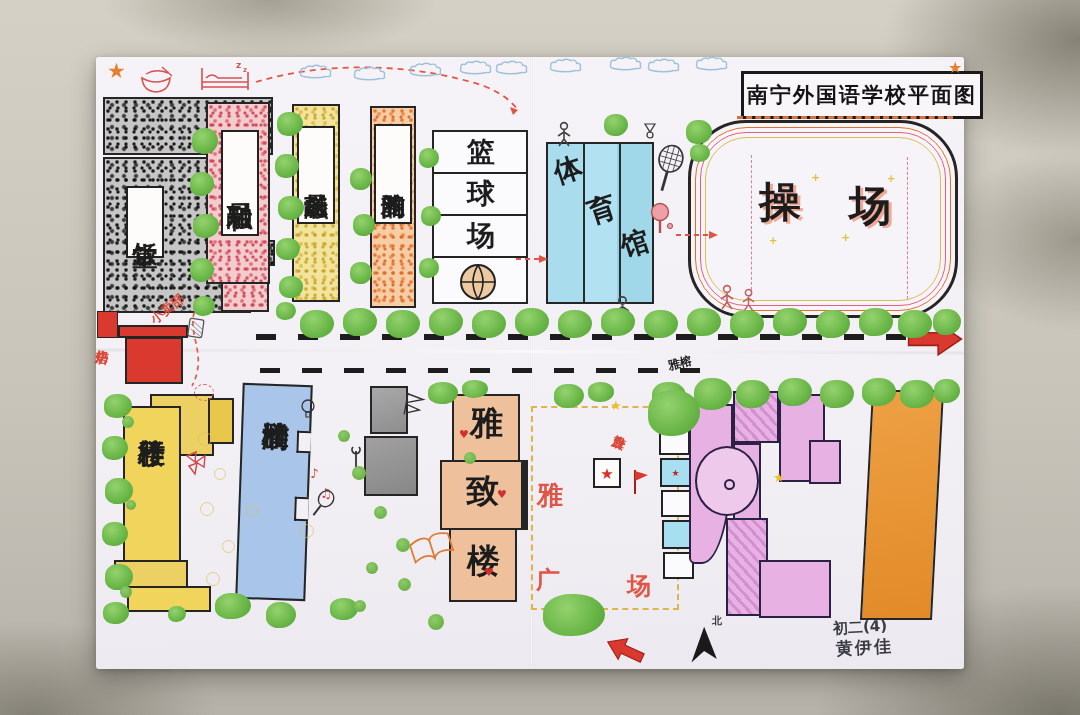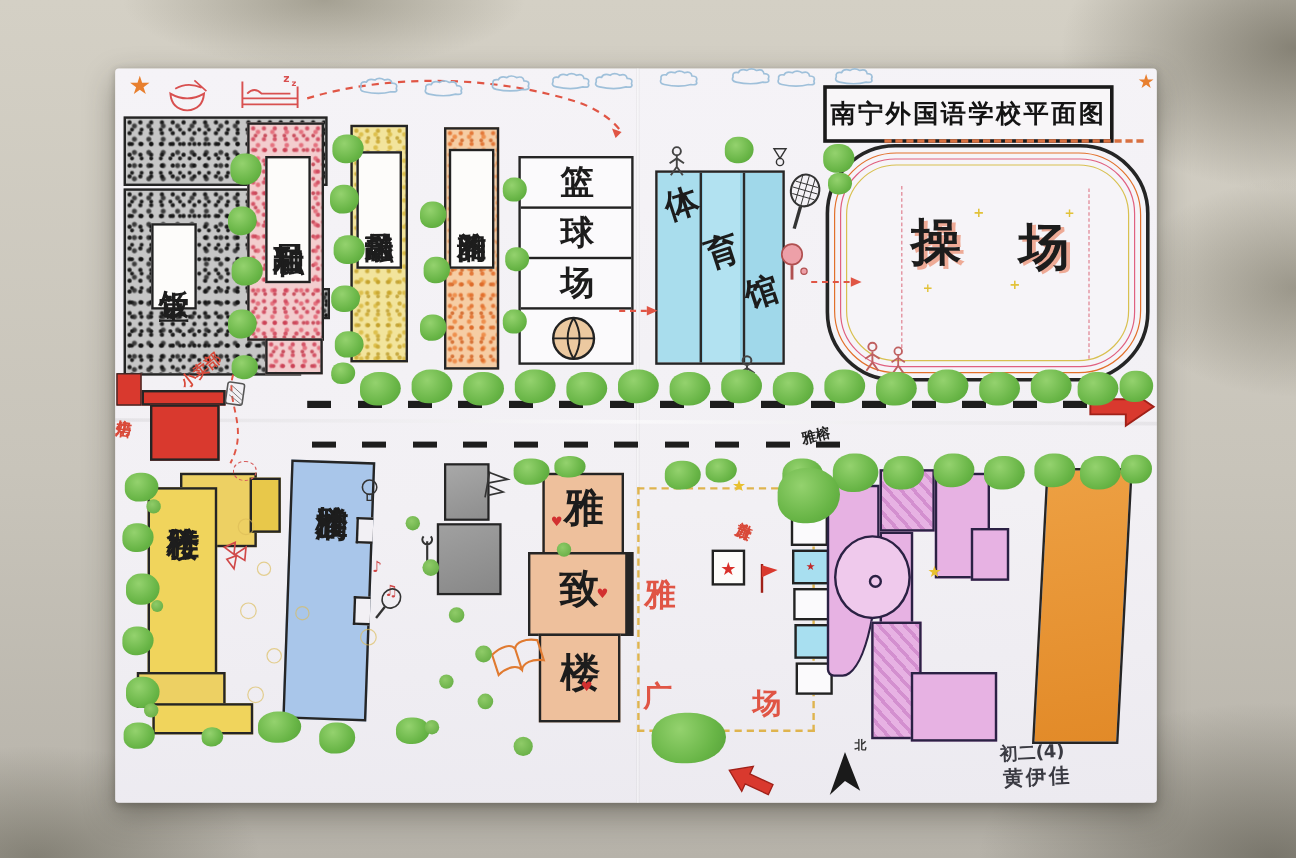--- a/index.html
+++ b/index.html
@@ -70,21 +70,21 @@
     <g id="cloudshape">
           <path d="M6 14 Q1 13 3 9 Q2 4 8 5 Q10 1 16 3 Q20 0 25 3 Q31 1 32 6 Q38 6 36 11 Q38 15 31 14 Q20 17 6 14 Z" fill="none" stroke="#9fc0da" stroke-width="1.6"></path>
         </g>
     <g id="stickman">
           <circle cx="8" cy="4" r="3.4" fill="none" stroke="currentColor" stroke-width="1.6"></circle>
           <path d="M8 8 V17 M8 10 L2 14 M8 10 L14 14 M8 17 L3 24 M8 17 L13 24" fill="none" stroke="currentColor" stroke-width="1.6"></path>
         </g>
   </defs>
     </svg>
 
-  <div class="title-box" style="left:686px;top:71px;width:236px;height:42px;font-size:21px;">
+  <div class="title-box" style="left:741px;top:71px;width:236px;height:42px;font-size:21px;">
     <span>南宁外国语学校平面图</span>
   </div>
   <div class="abs" style="left:948px;top:58px;color:#e87f2e;font-size:16px;">★</div>
   <div class="abs" style="left:737px;top:116px;width:216px;border-top:3px dashed #d87040;"></div>
 
   <div class="abs" style="left:107px;top:59px;color:#e87f2e;font-size:21px;">★</div>
   <svg class="doodle" style="left:136px;top:64px;" width="40" height="32" viewBox="0 0 40 32">
     <path d="M6 14 Q20 22 34 14 Q33 27 20 28 Q7 27 6 14 Z" fill="none" stroke="#d85050" stroke-width="1.6"></path>
     <path d="M10 10 Q20 4 32 9 M26 3 L36 12" fill="none" stroke="#d85050" stroke-width="1.4"></path>
   </svg>

